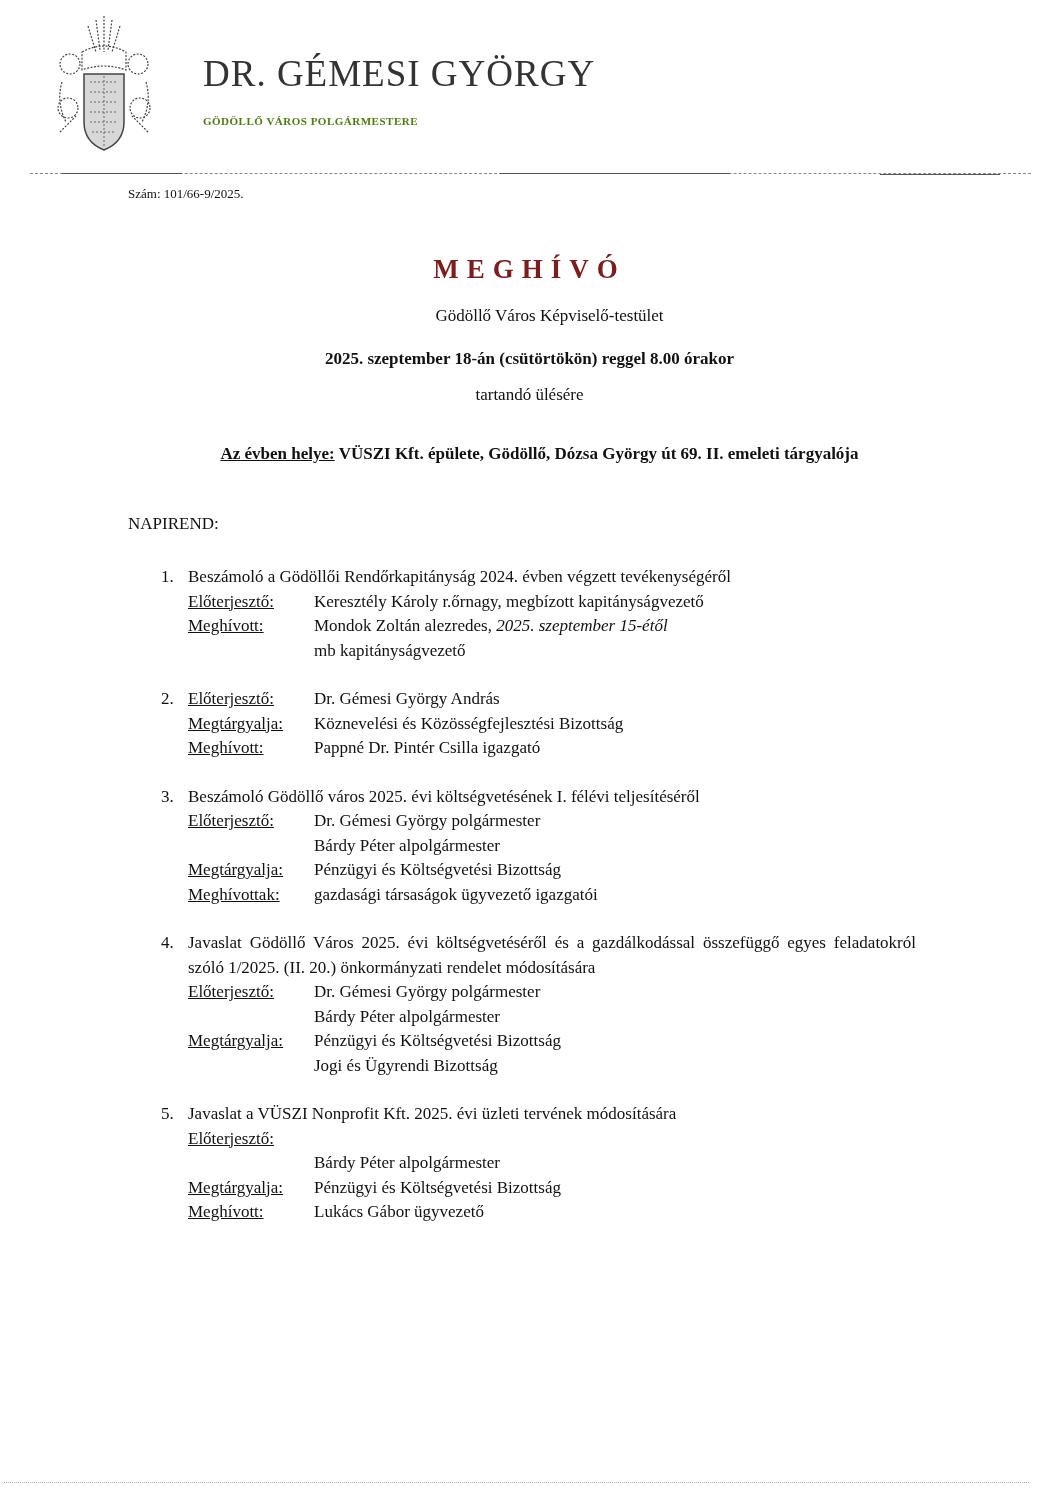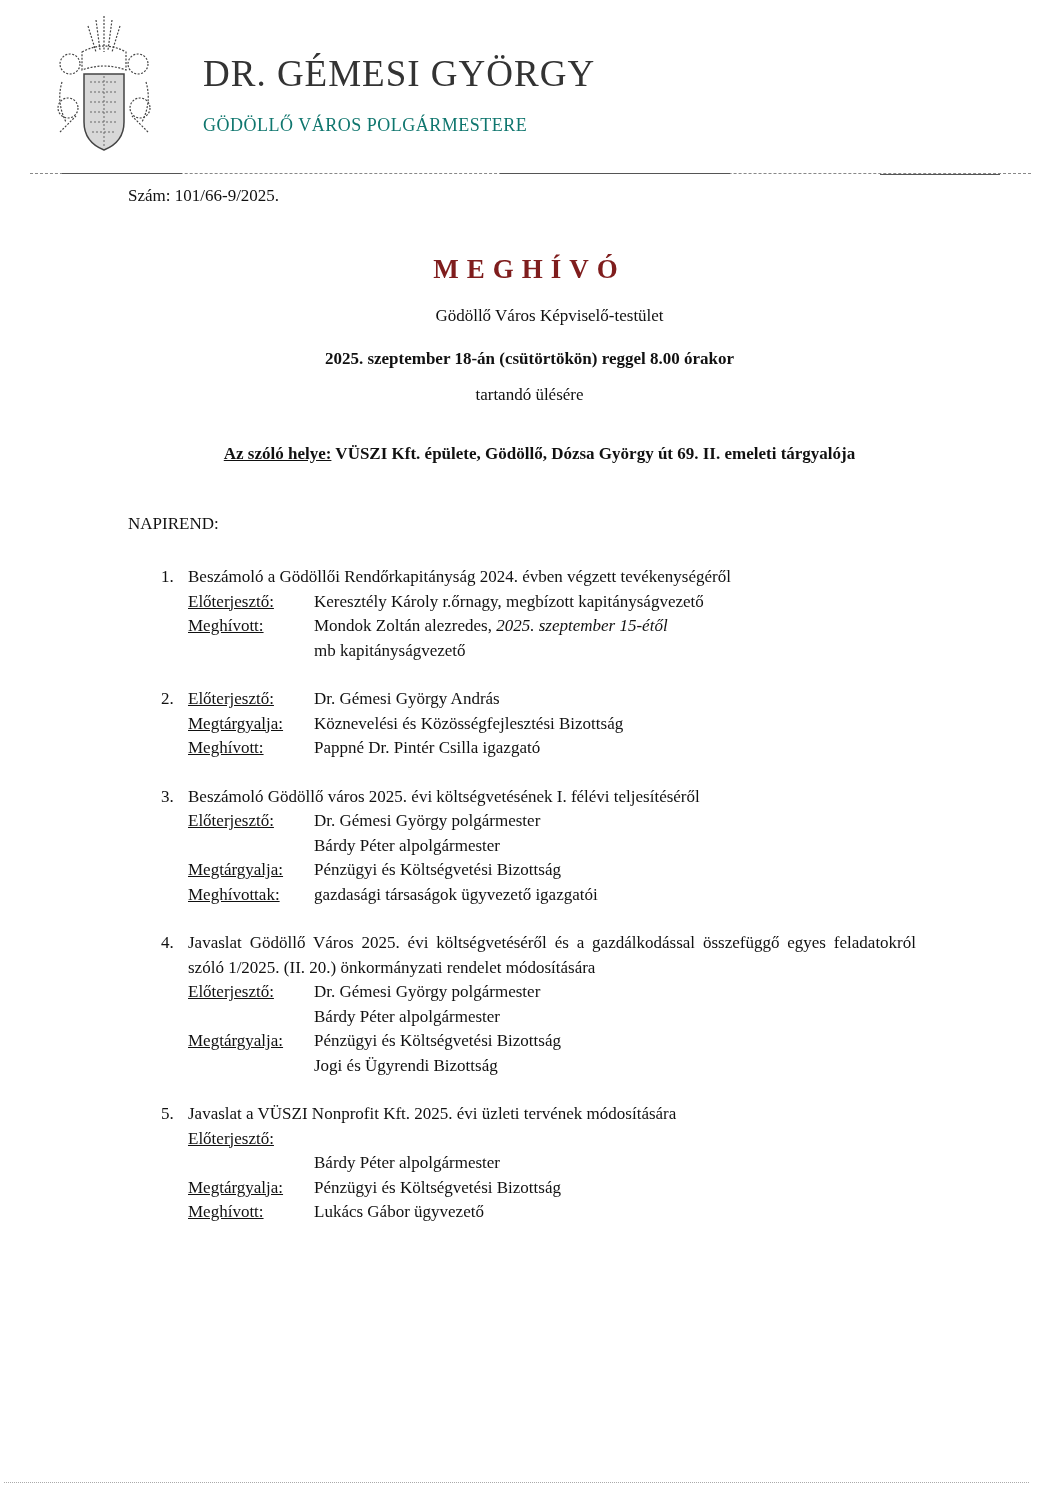--- a/index.html
+++ b/index.html
@@ -8,30 +8,30 @@
       font-family: "Liberation Serif", "DejaVu Serif", serif;
       color: #111111;
     }
     .crest { position: absolute; left: 52px; top: 12px; width: 104px; height: 140px; }
     .hdr-name {
       position: absolute; left: 203px; top: 52px;
       font-size: 37px; letter-spacing: 1px; color: #333; font-weight: normal;
     }
     .hdr-sub {
       position: absolute; left: 203px; top: 115px;
-      font-size: 18px; letter-spacing: 0.5px; color: #0f766e;
+      font-size: 11px; letter-spacing: 0.5px; color: #4d7c0f; font-weight: bold;
     }
     .hdr-rule {
       position: absolute; left: 30px; right: 28px; top: 173px; height: 0;
       border-top: 1px dashed #888;
     }
     .hdr-rule-solid1 { position: absolute; left: 62px; width: 120px; top: 173px; border-top: 1px solid #555; }
     .hdr-rule-solid2 { position: absolute; left: 500px; width: 230px; top: 173px; border-top: 1px solid #555; }
     .hdr-rule-solid3 { position: absolute; left: 880px; width: 120px; top: 174px; border-top: 1px solid #555; }
-    .ref { position: absolute; left: 128px; top: 186px; font-size: 17px; text-align: right; }
+    .ref { position: absolute; left: 128px; top: 186px; font-size: 13px; text-align: right; }
 
     .title {
       position: absolute; left: 0; width: 1059px; top: 254px; text-align: center;
       font-size: 27px; font-weight: bold; letter-spacing: 8px; color: #7f1d1d;
     }
     .center-line { position: absolute; left: 0; width: 1059px; text-align: center; font-size: 17px; }
     .l1 { top: 306px; padding-left: 20px; }
     .l2 { top: 349px; font-weight: bold; }
     .l3 { top: 385px; }
     .venue { top: 444px; font-weight: bold; left: 10px; }
@@ -82,21 +82,21 @@
   <div class="hdr-rule-solid3"></div>
 </div>
 
 <div class="ref">Szám: 101/66-9/2025.</div>
 
 <div class="title">MEGHÍVÓ</div>
 <div class="center-line l1">Gödöllő Város Képviselő-testület</div>
 <div class="center-line l2">2025. szeptember 18-án (csütörtökön) reggel 8.00 órakor</div>
 <div class="center-line l3">tartandó ülésére</div>
 <div class="center-line venue">
-  <span class="lbl">Az szóló helye:</span>
+  <span class="lbl">Az évben helye:</span>
   <span>VÜSZI Kft. épülete, Gödöllő, Dózsa György út 69. II. emeleti tárgyalója</span>
 </div>
 
 <div class="agenda-title">NAPIREND:</div>
 
 <div class="agenda">
 
   <div class="item">
     <div class="num">1.</div>
     <div class="subject">Beszámoló a Gödöllői Rendőrkapitányság 2024. évben végzett tevékenységéről</div>

